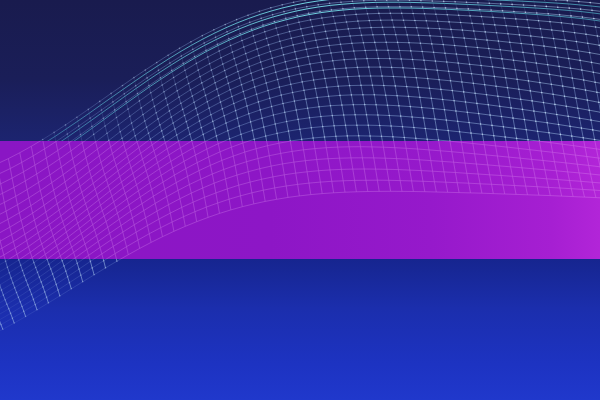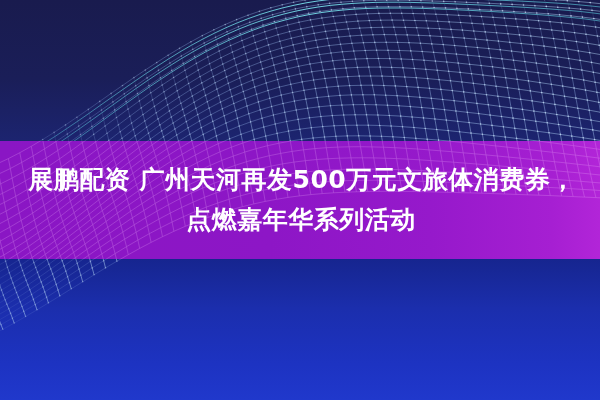--- a/index.html
+++ b/index.html
@@ -1517,18 +1517,14 @@
             <path d="M624.4,6.8L626.2,15.2L628.0,24.0L629.8,33.1L631.6,42.5L633.5,52.1L635.3,62.0L637.1,72.0L638.9,82.1L640.7,92.2L642.6,102.2L644.4,112.1L646.2,121.8L648.0,131.4L649.8,140.6L651.6,149.5L653.5,158.1L655.3,166.4L657.1,174.2L658.9,181.7L660.7,188.8L662.6,195.6L664.4,202.1"></path>
             <path d="M635.8,8.8L637.6,17.3L639.4,26.3L641.2,35.6L643.1,45.1L644.9,54.9L646.7,64.9L648.5,74.9L650.3,85.0L652.1,95.1L654.0,105.1L655.8,114.9L657.6,124.6L659.4,134.0L661.2,143.1L663.1,151.8L664.9,160.2L666.7,168.3L668.5,175.9L670.3,183.2L672.1,190.1L674.0,196.7L675.8,203.0"></path>
             <path d="M647.2,11.0L649.0,19.8L650.8,28.9L652.6,38.4L654.5,48.1L656.3,58.0L658.1,68.0L659.9,78.1L661.7,88.2L663.6,98.3L665.4,108.2L667.2,117.9L669.0,127.5L670.8,136.7L672.6,145.6L674.5,154.2L676.3,162.4L678.1,170.2L679.9,177.7L681.7,184.8L683.6,191.5L685.4,197.9L687.2,204.1"></path>
             <path d="M658.6,13.6L660.4,22.6L662.2,31.9L664.0,41.5L665.9,51.3L667.7,61.3L669.5,71.4L671.3,81.5L673.1,91.6L675.0,101.6L676.8,111.5L678.6,121.1L680.4,130.5L682.2,139.6L684.0,148.3L685.9,156.7L687.7,164.7L689.5,172.3L691.3,179.6L693.1,186.4L695.0,193.0L696.8,199.2L698.6,205.2"></path>
             <path d="M670.0,16.5L671.8,25.7L673.6,35.2L675.5,45.0L677.3,54.9L679.1,65.0L680.9,75.1L682.7,85.2L684.5,95.3L686.4,105.2L688.2,115.0L690.0,124.5L691.8,133.7L693.6,142.6L695.5,151.1L697.3,159.3L699.1,167.1L700.9,174.5L702.7,181.5L704.5,188.2L706.4,194.5L708.2,200.6L710.0,206.4"></path>
           </g>
       </svg>
     </div>
   </div>
 
-  <div class="headline">
-    <div class="line line1">展鹏配资 广州天河再发500万元文旅体消费券，</div>
-    <div class="line line2">点燃嘉年华系列活动</div>
-  </div>
 
 </div>
 
 </body></html>

